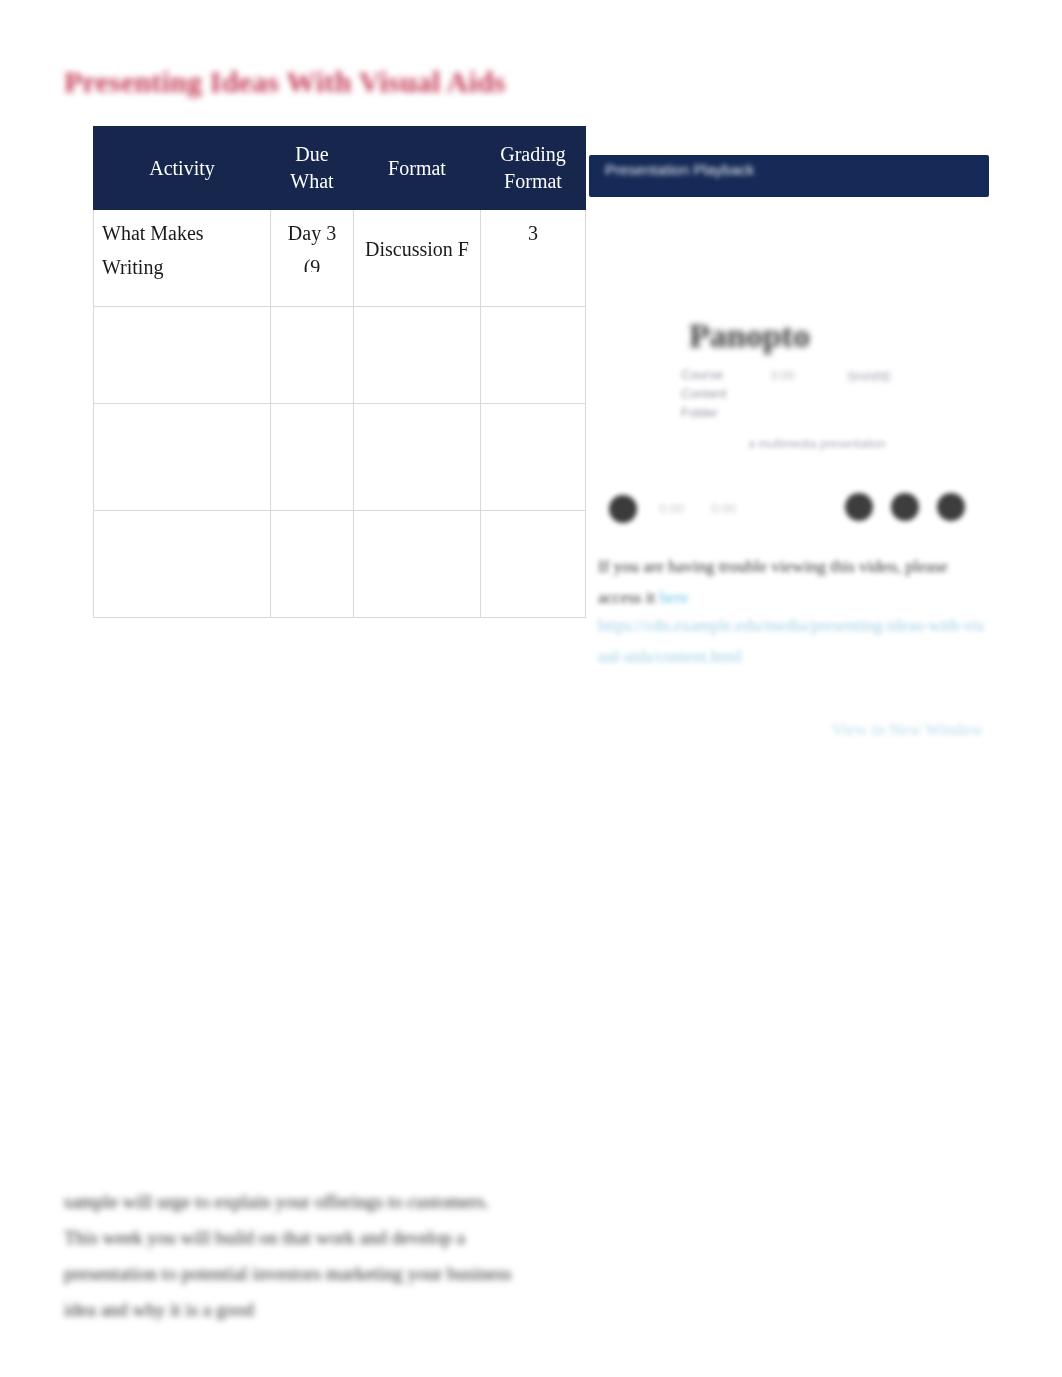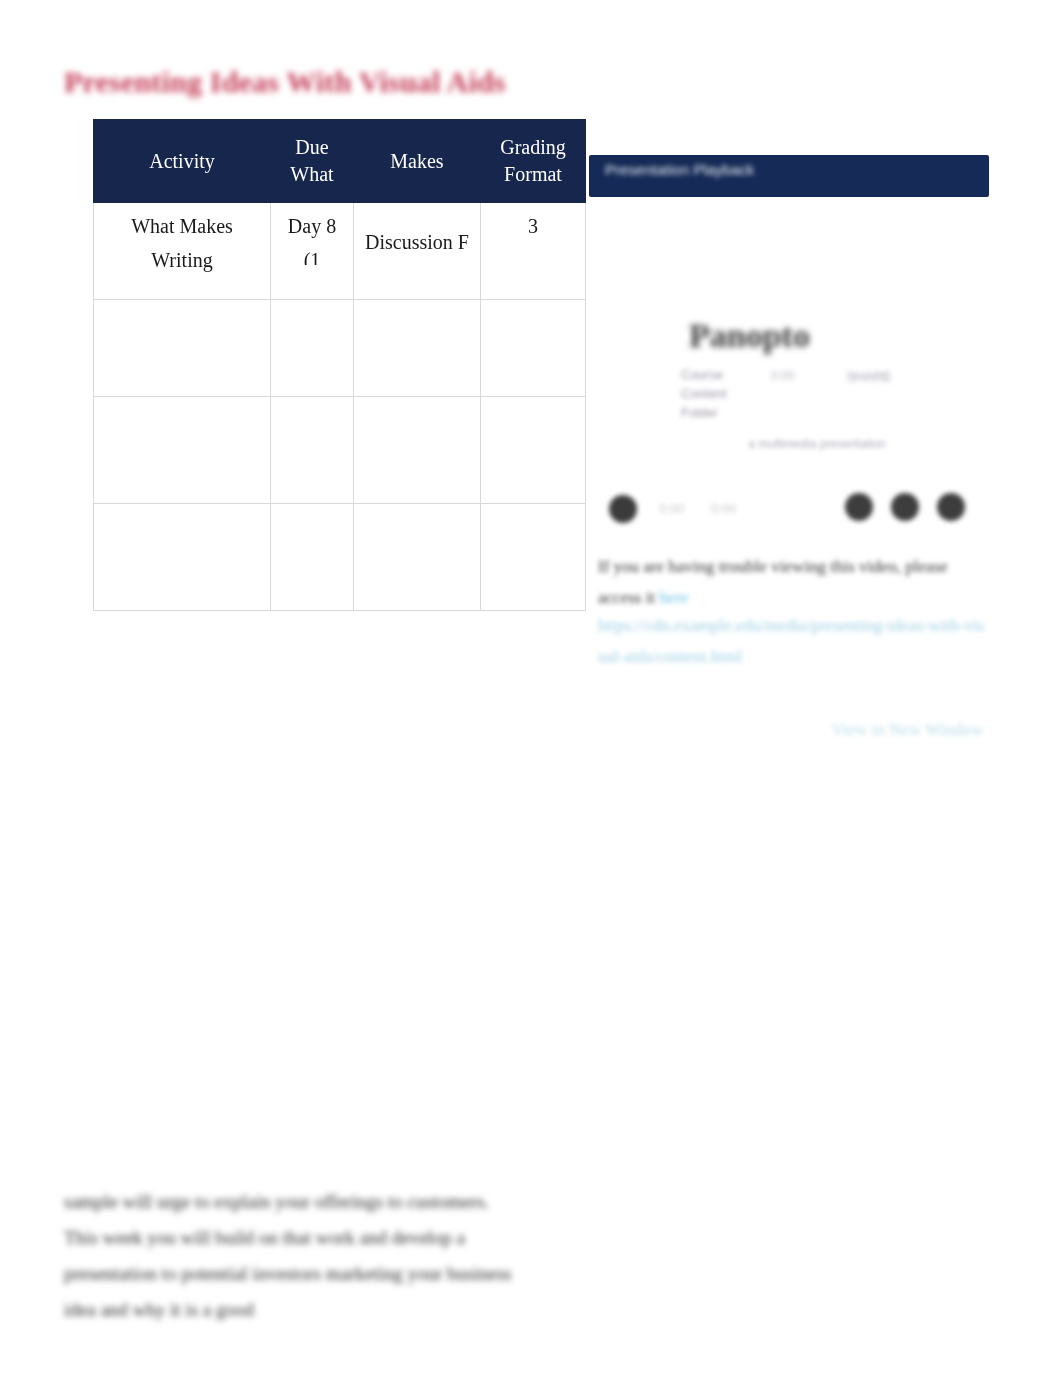--- a/index.html
+++ b/index.html
@@ -29,21 +29,21 @@
     filter: blur(3.4px);
     -webkit-filter: blur(3.4px);
     white-space: nowrap;
     line-height: 40px;
   }
 
   
   .schedule-table-wrap {
     position: absolute;
     left: 93px;
-    top: 119px;
+    top: 126px;
     width: 442px;
   }
   table.schedule {
     border-collapse: collapse;
     width: 442px;
     table-layout: fixed;
   }
   table.schedule th,
   table.schedule td {
     border: 1px solid #d9d9d9;
@@ -70,21 +70,21 @@
   .col-format   { width: 114px; }
   .col-grade    { width: 92px;  }
 
   table.schedule tbody td {
     font-size: 20px;
     line-height: 34px;
     color: #1a1a1a;
     height: 84px;
     padding: 6px 8px;
   }
-  td.cell-activity { text-align: center; }
+  td.cell-activity { text-align: left; }
   td.cell-due      { text-align: center; }
   td.cell-format   { text-align: center; }
   td.cell-grade    { text-align: center; }
 
   .cell-clip-due {
     display: block;
     height: 56px;
     overflow: hidden;
   }
   .cell-clip-format {
@@ -299,29 +299,29 @@
 <body>
 
 <div class="page-title">Presenting Ideas With Visual Aids</div>
 
 <div class="schedule-table-wrap">
   <table class="schedule">
     <thead>
       <tr>
         <th class="col-activity">Activity</th>
         <th class="col-due">Due What</th>
-        <th class="col-format">Makes</th>
+        <th class="col-format">Format</th>
         <th class="col-grade">Grading Format</th>
       </tr>
     </thead>
     <tbody>
       <tr>
         <td class="cell-activity">What Makes Writing</td>
         <td class="cell-due">
-          <span class="cell-clip-due">Day 8 (1</span>
+          <span class="cell-clip-due">Day 3 (9</span>
         </td>
         <td class="cell-format">
           <span class="cell-clip-format">Discussion F</span>
         </td>
         <td class="cell-grade">3</td>
       </tr>
       <tr class="empty-row">
         <td class="cell-activity"></td>
         <td class="cell-due"></td>
         <td class="cell-format"></td>

